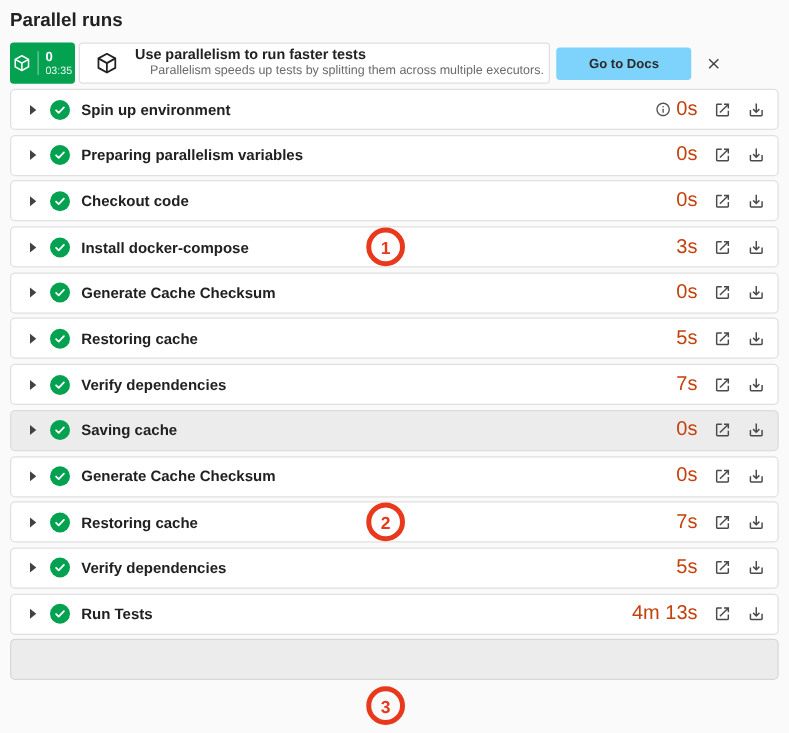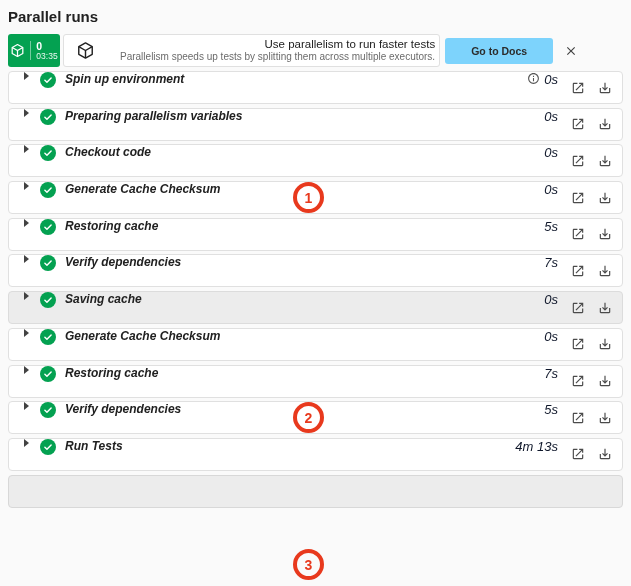--- a/index.html
+++ b/index.html
@@ -47,21 +47,21 @@
     width: 377px;
     background: #ffffff;
     border: 1px solid #e0e0e0;
     border-radius: 3px;
     display: flex;
     align-items: center;
     padding: 0 8px 0 12px;
   }
   .banner-card .cube { width: 19px; height: 19px; color: #212121; flex: none; }
   .banner-texts { margin-left: 13px; flex: 1; line-height: 1.25; }
-  .banner-title { font-size: 11.5px; font-weight: normal; color: #212121; white-space: nowrap; text-align: right; }
+  .banner-title { font-size: 11.5px; font-weight: bold; color: #212121; white-space: nowrap; }
   .banner-sub   { font-size: 10px; color: #6b6b6b; white-space: nowrap; padding-left: 12px; }
   .docs-button {
     flex: none;
     background: #7dd3fc;
     border: none;
     border-radius: 3px;
     font-family: inherit;
     font-size: 10.5px;
     font-weight: bold;
     color: #2b2b2b;
@@ -82,22 +82,22 @@
   .close-button svg { width: 14px; height: 14px; }
   
   .steps-list { position: relative; margin-top: 4px; }
   .step-row {
     height: 33px;
     background: #ffffff;
     border: 1px solid #e0e0e0;
     border-radius: 4px;
     margin-bottom: 3.7px;
     display: flex;
+    align-items: center;
     padding: 0 10px 0 8px;
-    font-style: italic;
   }
   .step-row.highlighted { background: #ececec; border-color: #dcdcdc; }
   .step-row.partial { height: 33px; background: #ececec; border-color: #d8d8d8; }
   .caret {
     width: 0; height: 0;
     border-left: 5px solid #424242;
     border-top: 4px solid transparent;
     border-bottom: 4px solid transparent;
     margin-left: 7px;
     flex: none;
@@ -120,22 +120,22 @@
     white-space: nowrap;
   }
   .flex-spacer { flex: 1; }
   .info-icon {
     width: 13px; height: 13px;
     color: #555555;
     margin-right: 4px;
     flex: none;
   }
   .duration {
-    font-size: 13px;
-    color: #0f172a;
+    font-size: 16px;
+    color: #c2410c;
     margin-right: 13px;
     white-space: nowrap;
   }
   .icon-button {
     background: none; border: none; padding: 0;
     color: #4a4a4a;
     cursor: pointer;
     display: flex; align-items: center; justify-content: center;
     flex: none;
   }
@@ -265,20 +265,42 @@
       </svg>
     </button>
   </div>
     <div class="step-row">
     <span class="caret"></span>
     <span class="check-badge">
       <svg viewBox="0 0 24 24" fill="none" stroke="#ffffff" stroke-width="3.4" stroke-linecap="round" stroke-linejoin="round">
         <path d="M4.5 12.5 L9.5 17.5 L19.5 7"></path>
       </svg>
     </span>
+    <span class="step-name">Install docker-compose</span>
+    <span class="flex-spacer"></span>
+
+    <span class="duration">3s</span>
+    <button class="icon-button">
+      <svg viewBox="0 0 24 24" fill="currentColor">
+        <path d="M19 19H5V5h6V3H5c-1.11 0-2 .9-2 2v14c0 1.1.89 2 2 2h14c1.1 0 2-.9 2-2v-6h-2v6zM14 3v2h3.59l-9.83 9.83 1.41 1.41L19 6.41V10h2V3h-7z"></path>
+      </svg>
+    </button>
+    <button class="icon-button">
+      <svg viewBox="0 0 24 24" fill="currentColor">
+        <path d="M19 12v7H5v-7H3v7c0 1.1.9 2 2 2h14c1.1 0 2-.9 2-2v-7h-2zm-6 .67 2.59-2.58L17 11.5l-5 5-5-5 1.41-1.41L11 12.67V3h2v9.67z"></path>
+      </svg>
+    </button>
+  </div>
+    <div class="step-row">
+    <span class="caret"></span>
+    <span class="check-badge">
+      <svg viewBox="0 0 24 24" fill="none" stroke="#ffffff" stroke-width="3.4" stroke-linecap="round" stroke-linejoin="round">
+        <path d="M4.5 12.5 L9.5 17.5 L19.5 7"></path>
+      </svg>
+    </span>
     <span class="step-name">Generate Cache Checksum</span>
     <span class="flex-spacer"></span>
 
     <span class="duration">0s</span>
     <button class="icon-button">
       <svg viewBox="0 0 24 24" fill="currentColor">
         <path d="M19 19H5V5h6V3H5c-1.11 0-2 .9-2 2v14c0 1.1.89 2 2 2h14c1.1 0 2-.9 2-2v-6h-2v6zM14 3v2h3.59l-9.83 9.83 1.41 1.41L19 6.41V10h2V3h-7z"></path>
       </svg>
     </button>
     <button class="icon-button">

